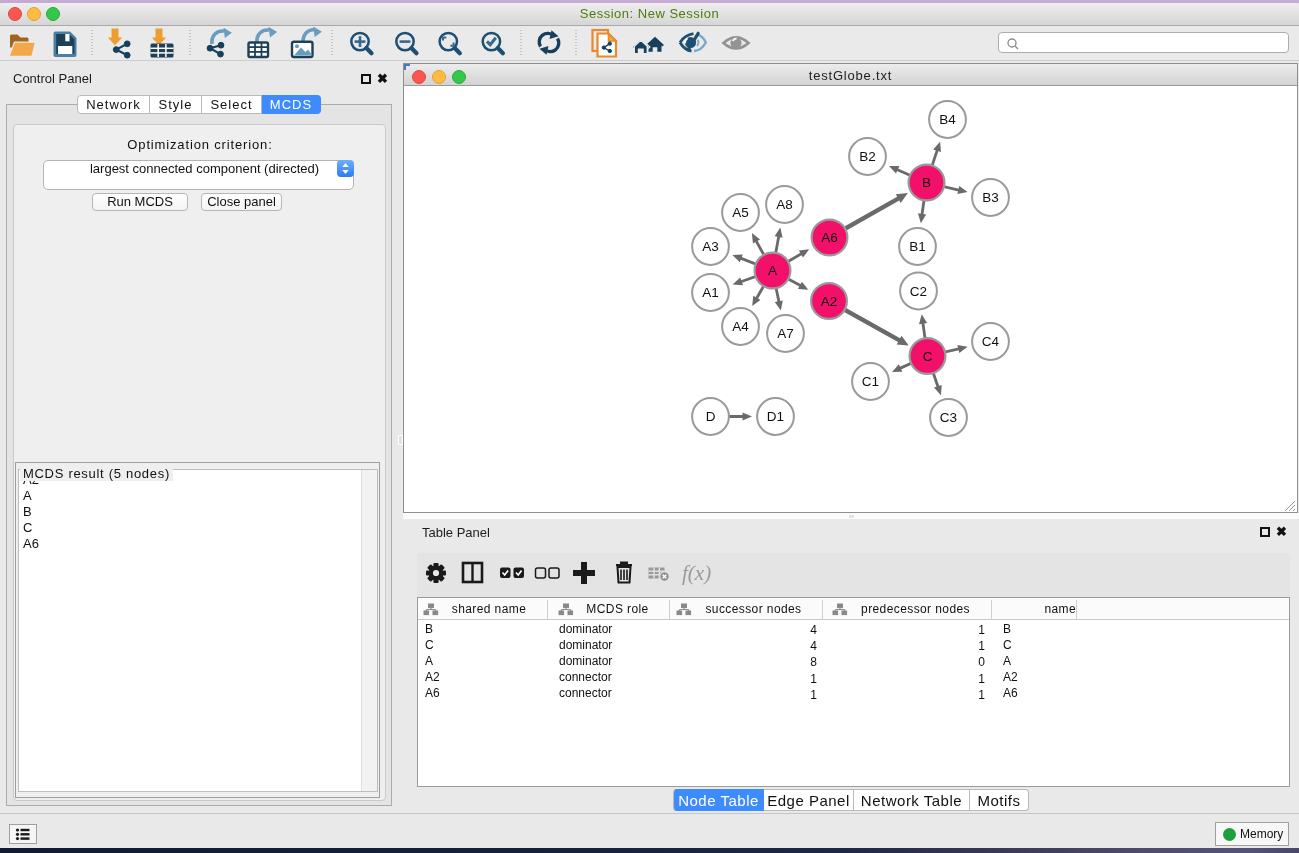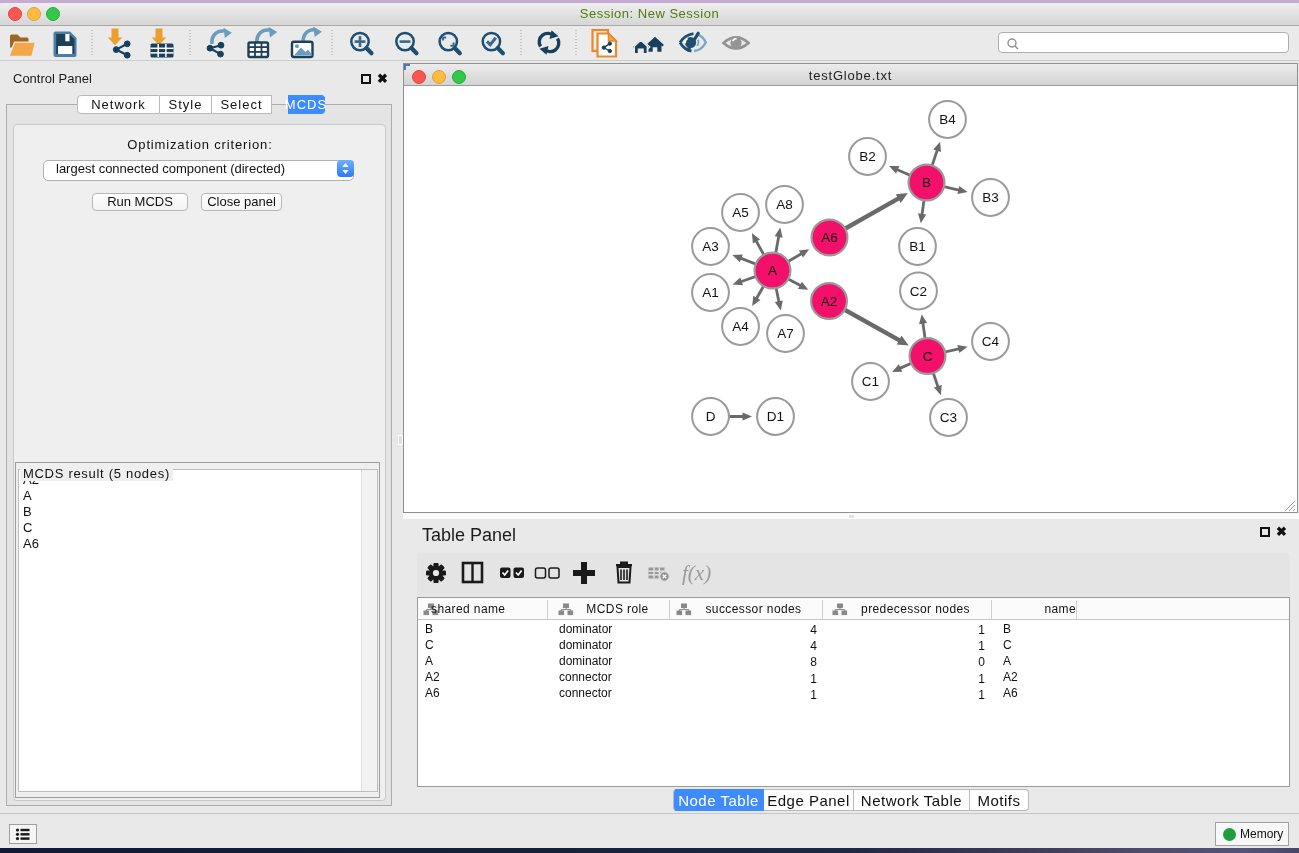--- a/index.html
+++ b/index.html
@@ -26,42 +26,42 @@
 .close-x{font-size:13px;font-weight:bold;color:#111;line-height:10px;}
 #cp-tabs{left:77px;top:95px;height:19px;display:flex;font-size:13px;letter-spacing:1px;}
 #cp-tabs .tab{background:#fff;border:1px solid #b9b9b9;border-left:none;color:#111;
   display:flex;align-items:center;justify-content:center;box-sizing:border-box;}
 #cp-tabs .tab:first-child{border-left:1px solid #b9b9b9;border-radius:4px 0 0 4px;}
 #cp-tabs .tab:last-child{border-radius:0 4px 4px 0;}
 #cp-tabs .sel{background:#3e8bfe;color:#fff;border-color:#3e8bfe;}
 #cp-pane{left:6px;top:104px;width:386px;height:702px;background:#e4e4e4;border:1px solid #ababab;box-sizing:border-box;}
 #cp-inner{left:13px;top:124px;width:373px;height:677px;background:#efefef;border:1px solid #c9c9c9;border-radius:4px;box-sizing:border-box;}
 #opt-label{left:0px;top:137px;width:400px;text-align:center;font-size:13px;color:#111;letter-spacing:0.85px;}
-#dropdown{left:43px;top:160px;width:311px;height:21px;background:#fff;border:1px solid #b3b3b3;border-radius:5px;font-size:13px;color:#111;line-height:16px;padding-left:12px;box-sizing:border-box;}
+#dropdown{left:43px;top:160px;width:311px;height:30px;background:#fff;border:1px solid #b3b3b3;border-radius:5px;font-size:13px;color:#111;line-height:16px;padding-left:12px;box-sizing:border-box;text-align:center;}
 #dd-step{left:337px;top:160px;width:17px;height:17px;border-radius:4px;
   background:linear-gradient(#6db0fc,#2e7bf3);}
 .btn{background:linear-gradient(#ffffff,#f3f3f3);border:1px solid #b6b6b6;border-radius:4px;
   font-size:13px;color:#111;text-align:center;box-sizing:border-box;}
 #btn-run{left:92px;top:193px;width:96px;height:18px;line-height:16px;}
 #btn-close{left:201px;top:193px;width:81px;height:18px;line-height:16px;}
 #fieldset{left:15px;top:462px;width:365px;height:336px;border:1px solid #9d9d9d;box-sizing:border-box;}
 #fs-legend{left:20px;top:455px;background:#efefef;padding:0 3px;font-size:13px;color:#111;letter-spacing:0.7px;margin-top:11px;}
 #fs-list{left:18px;top:469px;width:360px;height:323px;background:#fff;border:1px solid #bdbdbd;box-sizing:border-box;font-size:13px;color:#111;line-height:16px;padding:2px 0 0 4px;}
 #fs-scroll{left:361px;top:470px;width:15px;height:321px;background:#f2f2f2;border-left:1px solid #ddd;}
 
 #netwin{left:403px;top:63px;width:895px;height:450px;background:#fff;border:1px solid #8f8f8f;box-sizing:border-box;}
 #net-titlebar{left:0;top:0;width:893px;height:22px;background:linear-gradient(#ececec,#d3d3d3);border-bottom:1px solid #9b9b9b;box-sizing:border-box;}
 #netwin .tl{top:6px;}
 #netwin .r{left:8px;background:#fc5650;border:0.5px solid #e0443e;}
 #netwin .y{left:28px;background:#fdbc40;border:0.5px solid #dfa036;}
 #netwin .g{left:48px;background:#34c84a;border:0.5px solid #2aa83b;}
 #net-title{left:0;top:4px;width:893px;text-align:center;font-size:13px;color:#222;letter-spacing:0.8px;}
 #bluecorner{left:0;top:0;width:6px;height:6px;border-left:2px solid #4a77c4;border-top:2px solid #4a77c4;box-sizing:border-box;}
 
-#tp-title{left:422px;top:525px;font-size:18px;color:#1c1c1c;}
+#tp-title{left:422px;top:525px;font-size:13px;color:#1c1c1c;}
 #tbl-box{left:417px;top:597px;width:873px;height:190px;background:#fff;border:1px solid #9b9b9b;box-sizing:border-box;}
 .hdr-sep{top:600px;width:1px;height:20px;background:#cfcfcf;}
 #tbl-hdr{left:418px;top:598px;width:871px;height:22px;background:#fbfbfb;border-bottom:1px solid #c8c8c8;box-sizing:border-box;}
 .hcell{top:602px;font-size:12px;color:#111;letter-spacing:0.4px;}
 .rcell{font-size:12px;color:#111;}
 
 #bt-tabs{left:673px;top:789px;height:22px;display:flex;font-size:15px;letter-spacing:0.5px;}
 #bt-tabs .tab{background:#fff;border:1px solid #b9b9b9;border-left:none;color:#111;display:flex;align-items:center;justify-content:center;box-sizing:border-box;}
 #bt-tabs .tab:first-child{border-left:1px solid #b9b9b9;border-radius:4px 0 0 4px;}
 #bt-tabs .tab:last-child{border-radius:0 4px 4px 0;}
@@ -235,24 +235,24 @@
   <line x1="9" y1="9" x2="12" y2="12" stroke="#8f8f8f" stroke-width="1.4"></line>
 </svg>
   </div>
 
 <div class="abs" id="cp-title">Control Panel</div>
 <div class="abs float-ic" style="left:361px;top:74px;"></div>
 <div class="abs close-x" style="left:377px;top:74px;">✖</div>
 <div class="abs" id="cp-pane"></div>
 <div class="abs" id="cp-inner"></div>
 <div class="abs" id="cp-tabs">
-  <div class="tab" style="width:83px;">Network</div>
+  <div class="tab" style="width:73px;">Network</div>
   <div class="tab" style="width:52px;">Style</div>
   <div class="tab" style="width:60px;">Select</div>
-  <div class="tab sel" style="width:37px;margin-left:16px;">MCDS</div>
+  <div class="tab sel" style="width:59px;">MCDS</div>
 </div>
 <div class="abs" id="opt-label">Optimization criterion:</div>
 <div class="abs" id="dropdown">largest connected component (directed)</div>
 <div class="abs" id="dd-step"><svg width="17" height="17" viewBox="0 0 17 17">
       <path d="M8.5,3 l3.2,4 h-6.4 z M8.5,14 l3.2,-4 h-6.4 z" fill="#fff"></path>
     </svg></div>
 <div class="abs btn" id="btn-run">Run MCDS</div>
 <div class="abs btn" id="btn-close">Close panel</div>
 <div class="abs" id="fieldset"></div>
 <div class="abs" id="fs-list">A2<br>A<br>B<br>C<br>A6</div>
@@ -448,21 +448,21 @@
         <path d="M5,3.6 v2 M0.3,7 v-1.4 h9.4 v1.4" fill="none"></path>
       </g>
     <g transform="translate(418,6)">
         <rect x="2.5" y="0" width="5" height="3.6"></rect>
         <rect x="-2" y="7" width="4.6" height="3.6"></rect>
         <rect x="7" y="7" width="4.6" height="3.6"></rect>
         <path d="M5,3.6 v2 M0.3,7 v-1.4 h9.4 v1.4" fill="none"></path>
       </g>
   </g>
 </svg>
-<div class="abs hcell" style="left:431px;width:116px;text-align:left;">shared name</div>
+<div class="abs hcell" style="left:431px;width:116px;text-align:center;">shared name</div>
 <div class="abs hcell" style="left:566px;width:103px;text-align:center;">MCDS role</div>
 <div class="abs hcell" style="left:685px;width:137px;text-align:center;">successor nodes</div>
 <div class="abs hcell" style="left:840px;width:151px;text-align:center;">predecessor nodes</div>
 <div class="abs hcell" style="left:991px;width:85px;text-align:right;">name</div>
 <div class="abs" id="tbl-cells" style="left:0;top:0;">
   <div class="abs rcell" style="left:425px;top:620.5px;line-height:16.2px;">B<br>C<br>A<br>A2<br>A6</div>
   <div class="abs rcell" style="left:559px;top:620.5px;line-height:16.2px;">dominator<br>dominator<br>dominator<br>connector<br>connector</div>
   <div class="abs rcell" style="left:700px;top:622px;width:117px;text-align:right;line-height:16.2px;">4<br>4<br>8<br>1<br>1</div>
   <div class="abs rcell" style="left:870px;top:622px;width:115px;text-align:right;line-height:16.2px;">1<br>1<br>0<br>1<br>1</div>
   <div class="abs rcell" style="left:1003px;top:620.5px;line-height:16.2px;">B<br>C<br>A<br>A2<br>A6</div>

